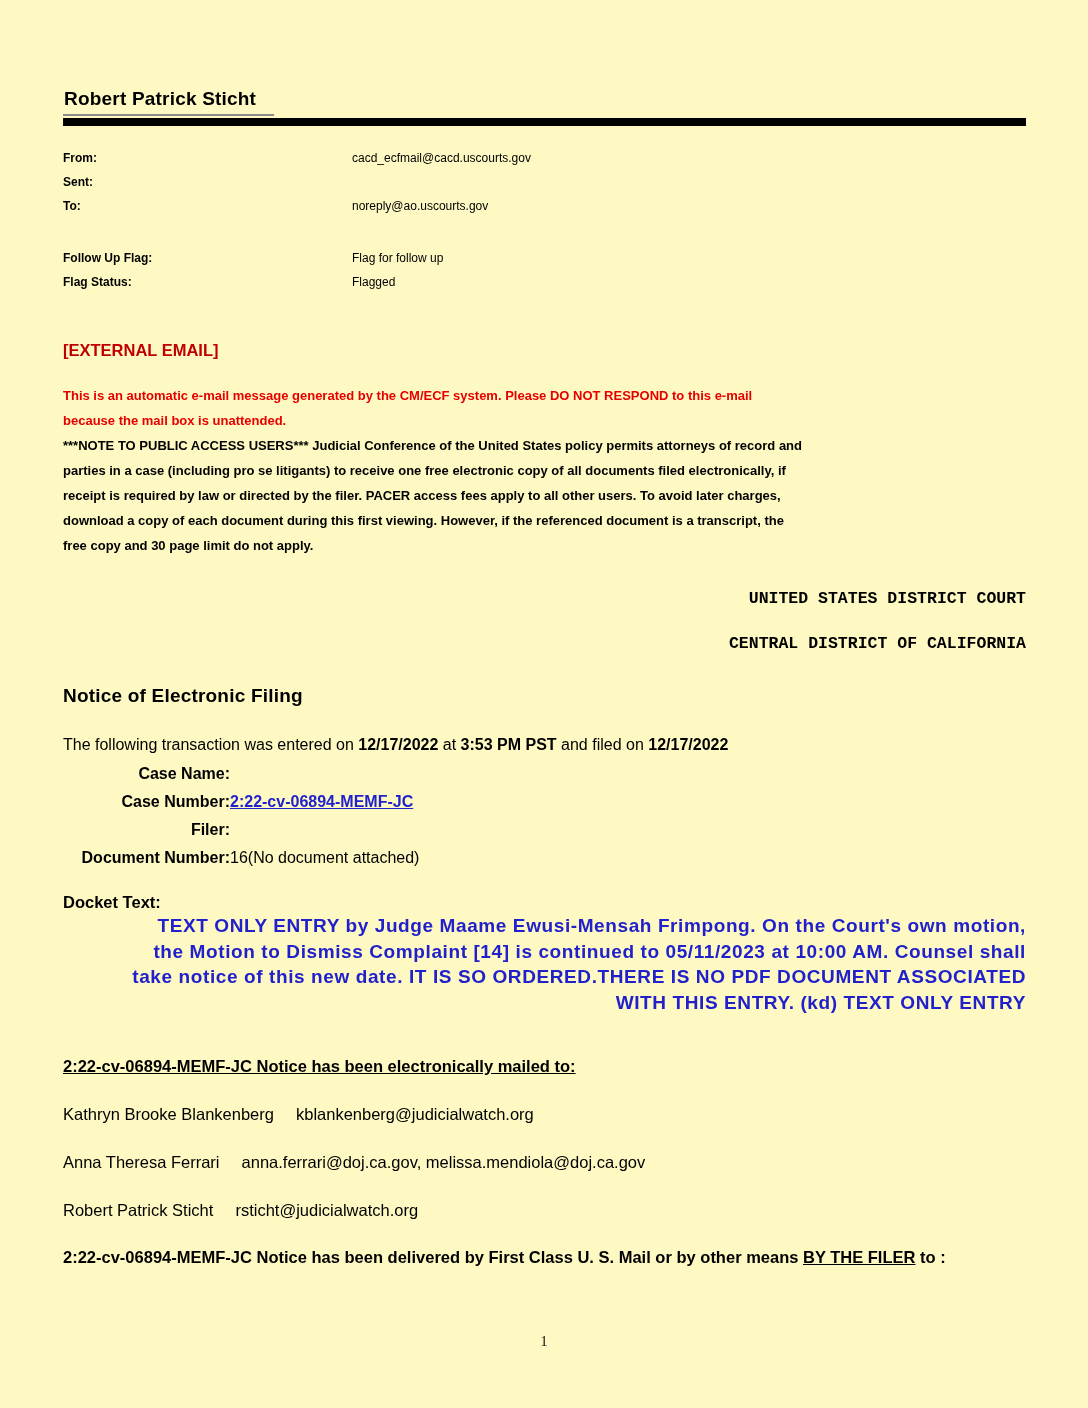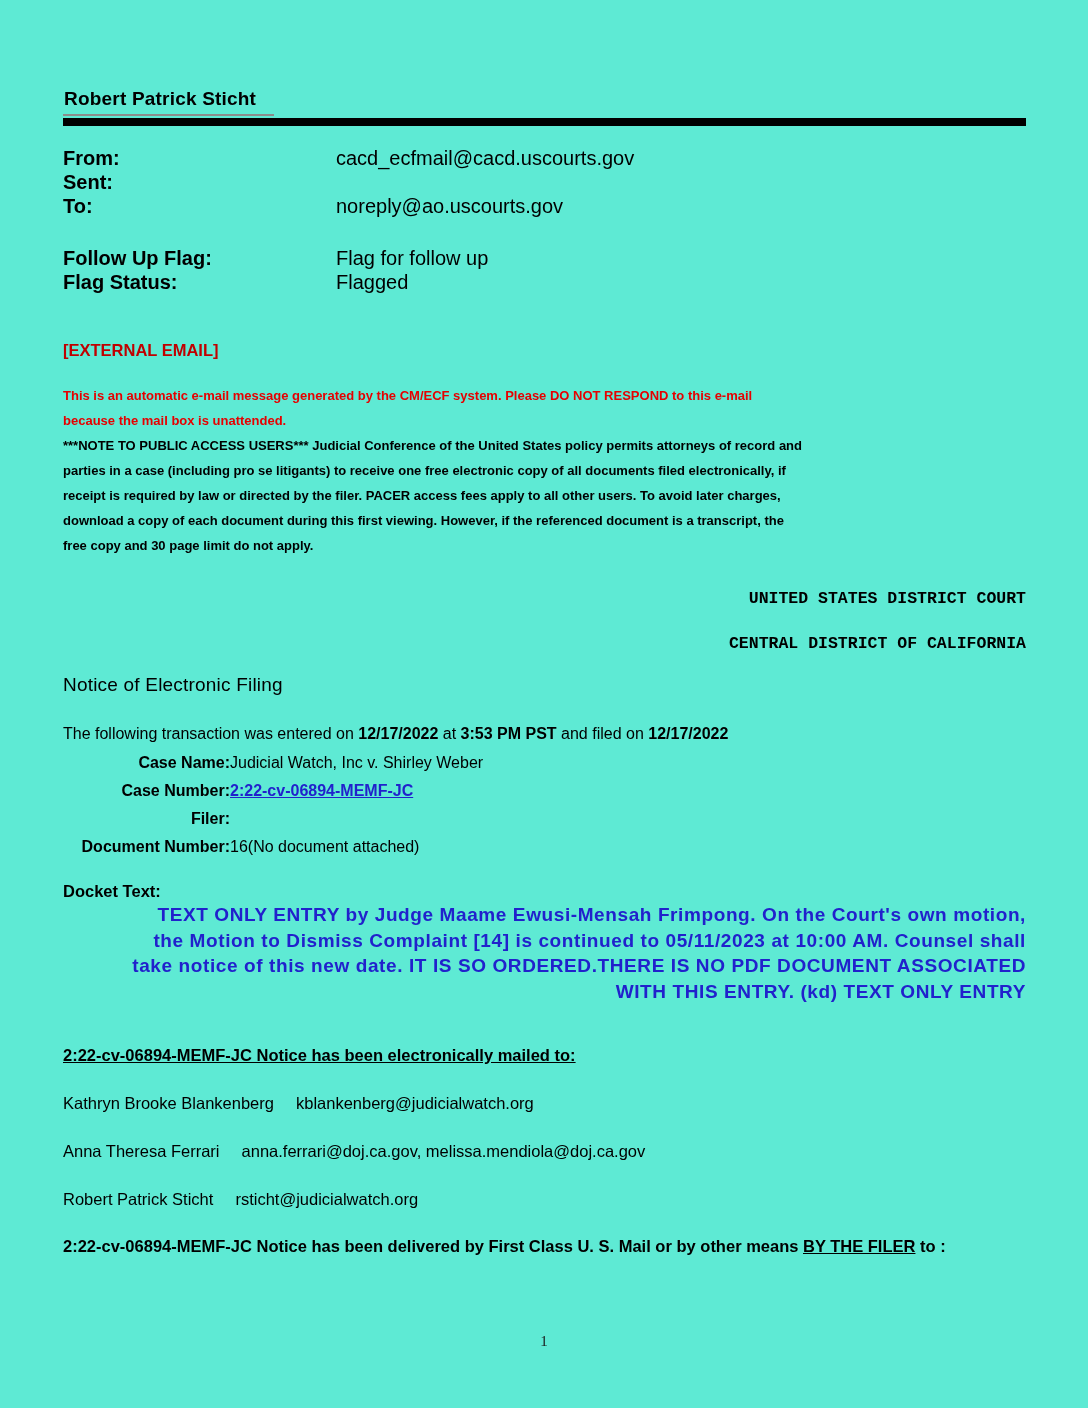--- a/index.html
+++ b/index.html
@@ -1,60 +1,60 @@
 <!DOCTYPE html>
 <html><head>
 <meta charset="utf-8">
 <style>
   * { margin: 0; padding: 0; box-sizing: border-box; }
   html, body { background: #ffffff; }
   .page {
     position: relative;
     width: 1088px;
     height: 1408px;
-    background: #5eead4;
+    background: #fef9c3;
     font-family: "Liberation Sans", sans-serif;
     color: #000000;
     overflow: hidden;
   }
   .content { padding: 88px 62px 0 63px; }
 
   .doc-title {
     display: inline-block;
     font-size: 19px;
     font-weight: bold;
     letter-spacing: 0.2px;
     border-bottom: 2px solid #8c8c8c;
     padding: 0 18px 4px 1px;
   }
   .thick-rule { height: 8px; background: #000000; margin-top: 2px; }
 
   .hdr-fields { margin-top: 20px; }
-  .hdr-row { display: flex; font-size: 20px; line-height: 24px; }
+  .hdr-row { display: flex; font-size: 12px; line-height: 24px; gap: 16px; }
   .hdr-label { font-weight: bold; flex: 0 0 273px; }
   .hdr-value { flex: 1 1 auto; max-width: 690px; }
 
   .flag-fields { margin-top: 28px; }
 
   .external-tag {
     margin-top: 47px;
     color: #c00000;
     font-weight: bold;
     font-size: 16.5px;
   }
 
   .para { font-size: 13px; font-weight: bold; line-height: 25px; white-space: pre-line; }
   .auto-msg { margin-top: 23px; color: #e60000; }
   .note-msg { color: #000000; }
 
   .court-line { text-align: right; font-weight: bold; font-size: 16.5px; font-family: Liberation Mono, monospace; }
   .court-1 { margin-top: 31px; }
   .court-2 { margin-top: 26px; }
 
-  .nef-heading { margin-top: 21px; font-size: 19px; font-weight: normal; letter-spacing: 0.2px; }
+  .nef-heading { margin-top: 32px; font-size: 19px; font-weight: bold; letter-spacing: 0.2px; }
 
   .transaction { margin-top: 26px; font-size: 16px; line-height: 24px; }
   .transaction b { font-weight: bold; }
 
   .case-rows { margin-top: 3px; }
   .case-row { display: flex; font-size: 16px; line-height: 28px; }
   .case-label { font-weight: bold; min-width: 167px; text-align: right; }
   .case-value { }
   .case-link {
     color: #2121cc;
@@ -143,21 +143,20 @@
 
     <div class="nef-heading">Notice of Electronic Filing</div>
 
     <div class="transaction">
       <span>The following transaction was entered on </span><b>12/17/2022</b><span> at </span><b>3:53 PM PST</b><span> and filed on </span><b>12/17/2022</b>
     </div>
 
     <div class="case-rows">
       <div class="case-row">
         <span class="case-label">Case Name:</span>
-        <span class="case-value">Judicial Watch, Inc v. Shirley Weber</span>
       </div>
       <div class="case-row">
         <span class="case-label">Case Number:</span>
         <span class="case-value case-link">2:22-cv-06894-MEMF-JC</span>
       </div>
       <div class="case-row">
         <span class="case-label">Filer:</span>
         <span class="case-value"></span>
       </div>
       <div class="case-row">

